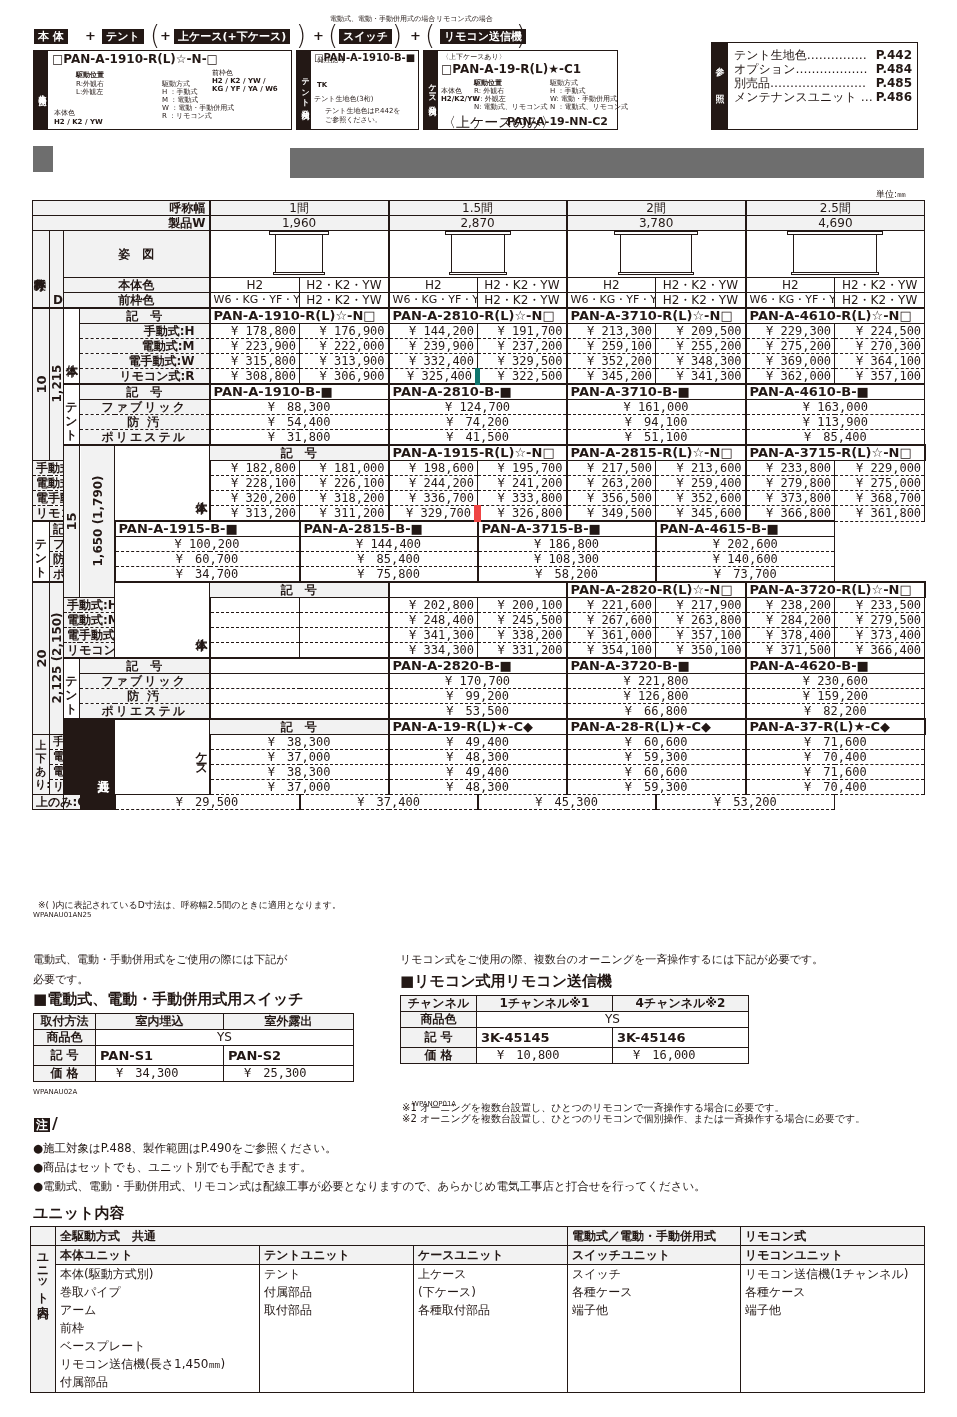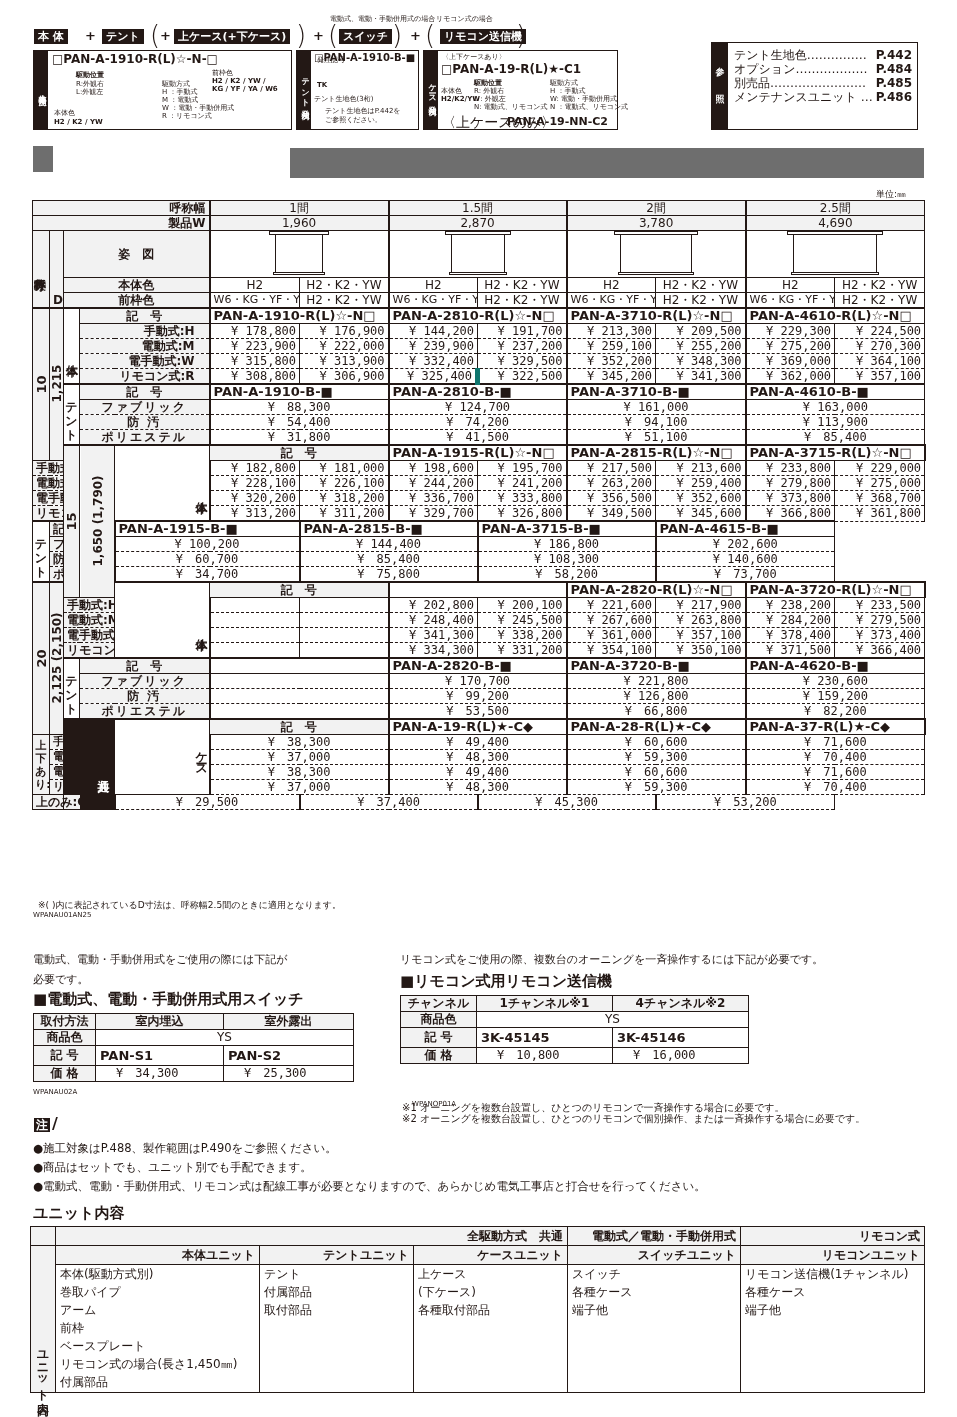--- a/index.html
+++ b/index.html
@@ -55,21 +55,21 @@
 .sm .code{font-weight:bold;font-size:13px;height:20px}
 .sm .mono{font-family:"DejaVu Sans Mono","Liberation Mono",monospace}
 .rm-note{position:absolute;left:402px;top:1102px;font-size:10px;line-height:11px;width:530px}
 
 .chu{position:absolute;left:34px;top:1118px;font-size:12px;font-weight:bold;background:#231815;color:#fff;padding:0 2px;line-height:14px}
 .chu-slash{position:absolute;left:52px;top:1114px;font-size:16px;font-weight:bold}
 .bullet{position:absolute;left:33px;font-size:11.5px;line-height:14px;white-space:nowrap}
 .uh{position:absolute;left:33px;top:1204px;font-size:15px;font-weight:bold}
 .unit-tbl{position:absolute;left:30px;top:1226px;width:894px;font-size:12px}
 .unit-tbl td{border:1.5px solid #231815;padding:0 4px;line-height:18px;vertical-align:top}
-.unit-tbl .lbl{background:#f2f2f2;text-align:right;font-weight:bold}
+.unit-tbl .lbl{background:#f2f2f2;text-align:left;font-weight:bold}
 .unit-tbl .items{border-top:none}
 .unit-tbl .items div{line-height:18px}
 </style>
 </head>
 <body>
 
 <div class="small-note" style="left:330px;top:14px">電動式、電動・手動併用式の場合</div>
 <div class="small-note" style="left:436px;top:14px">リモコン式の場合</div>
 <span class="hdr-tag" style="left:34px;top:29px">本 体</span>
 <span class="plus" style="left:85px;top:28px">+</span>
@@ -376,21 +376,21 @@
         <td class="pr thick-l">¥ 356,500</td>
         <td class="pr" style="border-left:1px solid #999">¥ 352,600</td>
         <td class="pr thick-l">¥ 373,800</td>
         <td class="pr" style="border-left:1px solid #999">¥ 368,700</td>
       </tr>
       <tr>
         <td class="lbl" colspan="2" style="text-align:right;padding-right:14px;border-top:1px dashed #231815;border-bottom:1px dashed #231815">リモコン式:R</td>
         <td class="pr thick-l">¥ 313,200</td>
         <td class="pr" style="border-left:1px solid #999">¥ 311,200</td>
         <td class="pr thick-l">¥ 329,700</td>
-        <td class="pr" style="border-left:1px solid #ef4444">¥ 326,800</td>
+        <td class="pr" style="border-left:7px solid #ef4444">¥ 326,800</td>
         <td class="pr thick-l">¥ 349,500</td>
         <td class="pr" style="border-left:1px solid #999">¥ 345,600</td>
         <td class="pr thick-l">¥ 366,800</td>
         <td class="pr" style="border-left:1px solid #999">¥ 361,800</td>
       </tr>
       <tr class="thick-t">
         <td class="vert" rowspan="4" style="background:#fff">テント</td>
         <td class="lbl" colspan="2">記　号</td>
         <td class="code thick-l" colspan="2">PAN-A-1915-B-■</td>
         <td class="code thick-l" colspan="2">PAN-A-2815-B-■</td>
@@ -651,21 +651,21 @@
     <td class="lbl">スイッチユニット</td>
     <td class="lbl">リモコンユニット</td>
   </tr>
   <tr id="unit-items-row" style="height:128px">
         <td class="items">
           <div>本体(駆動方式別)</div>
           <div>巻取パイプ</div>
           <div>アーム</div>
           <div>前枠</div>
           <div>ベースプレート</div>
-          <div>リモコン式の場合(長さ1,450㎜)</div>
+          <div>リモコン送信機(長さ1,450㎜)</div>
           <div>付属部品</div>
         </td>
         <td class="items">
           <div>テント</div>
           <div>付属部品</div>
           <div>取付部品</div>
         </td>
         <td class="items">
           <div>上ケース</div>
           <div>(下ケース)</div>

